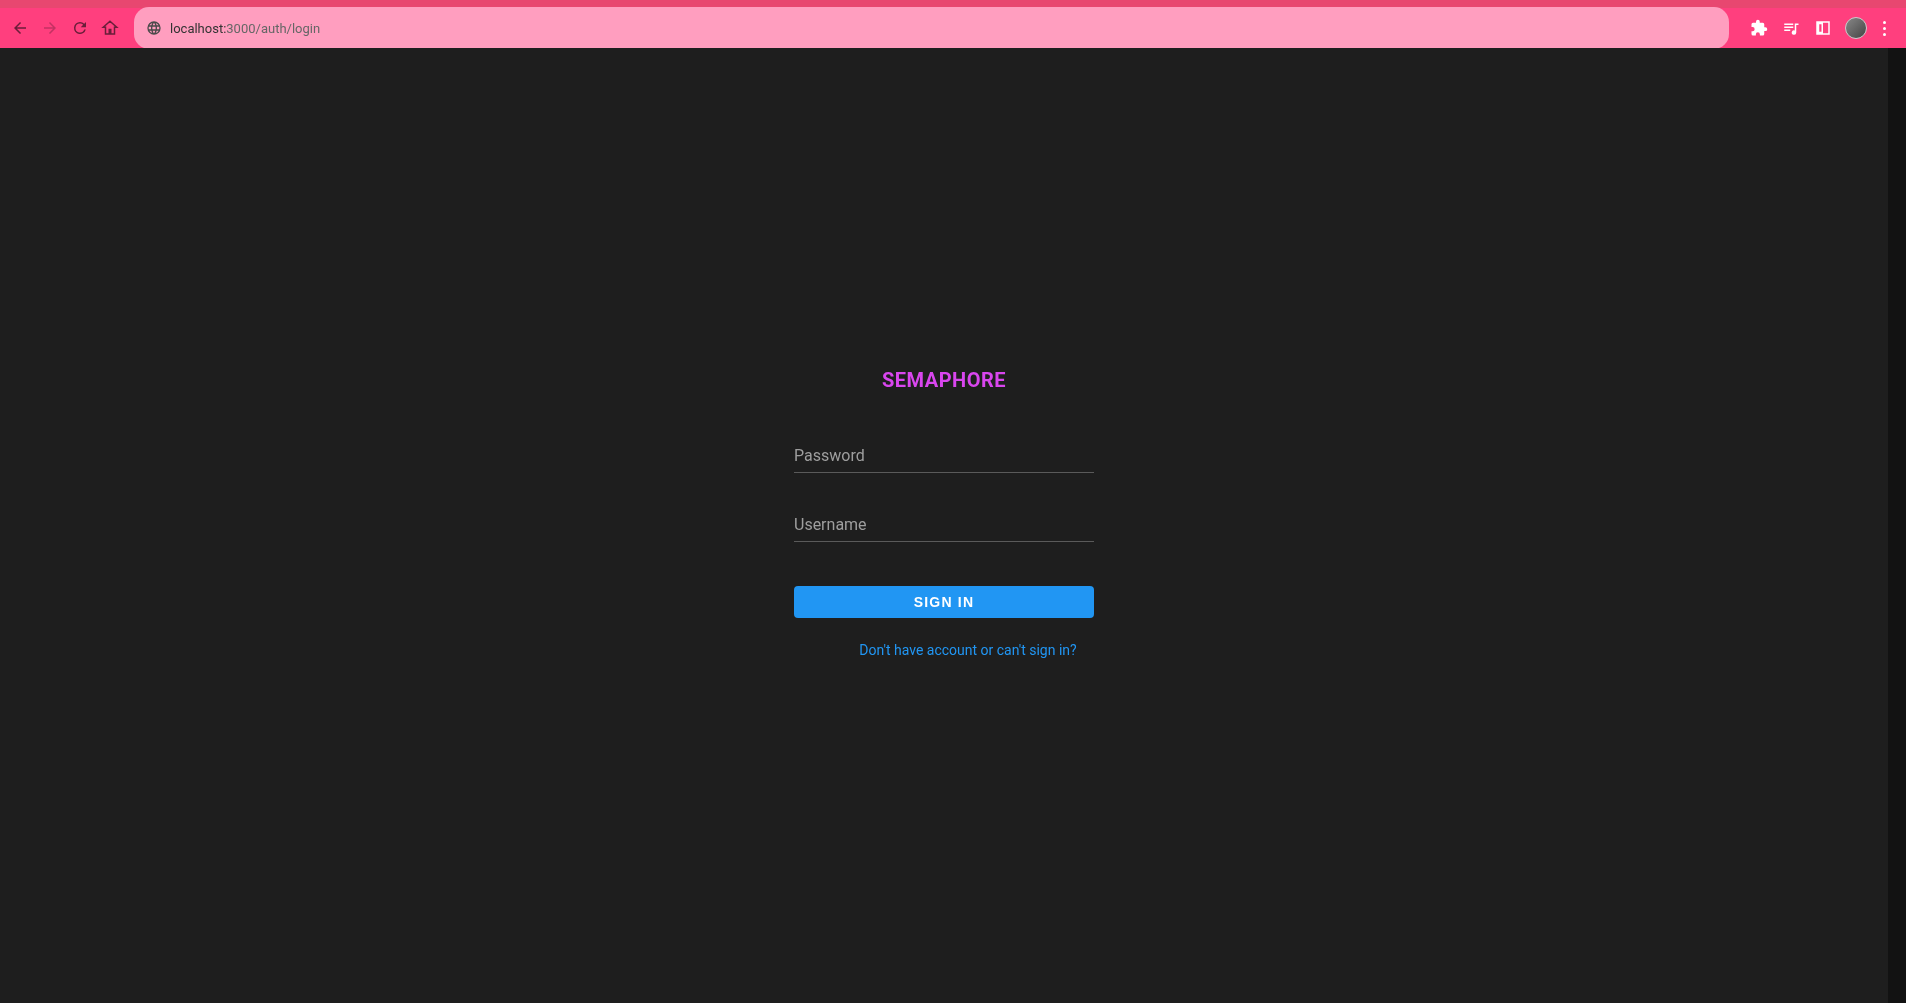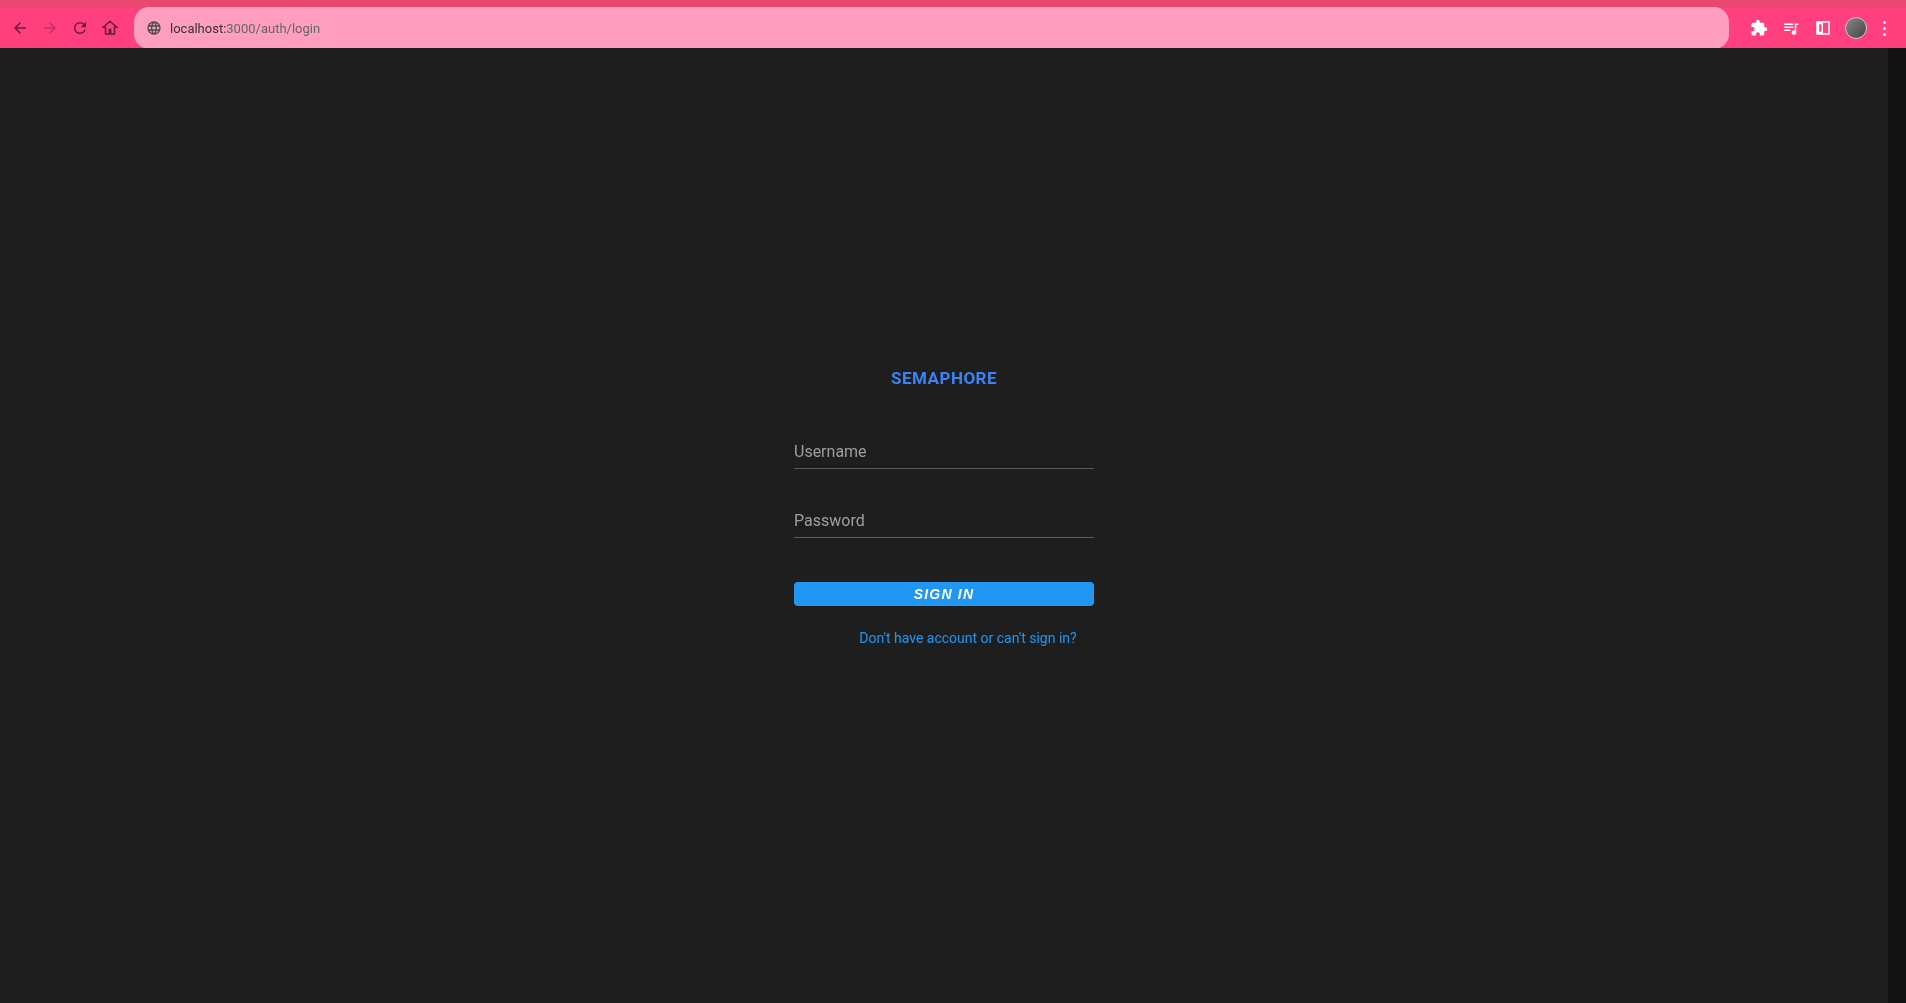--- a/index.html
+++ b/index.html
@@ -162,22 +162,22 @@
       background: #121212;
     }
 
     .login-form {
       width: 300px;
       margin-top: 320px;
       text-align: center;
     }
 
     .app-title {
-      color: #3b82f6;
-      font-size: 17px;
+      color: #d946ef;
+      font-size: 20px;
       font-weight: 700;
       letter-spacing: 0.5px;
       margin-bottom: 48px;
     }
 
     .input-group {
       position: relative;
       margin-bottom: 36px;
       text-align: left;
     }
@@ -197,33 +197,32 @@
       border: none;
       border-bottom: 1px solid #5a5a5a;
       color: #fff;
       font-size: 16px;
       padding: 8px 0 6px 0;
       outline: none;
     }
 
     .signin-btn {
       width: 100%;
-      height: 24px;
+      height: 32px;
       background: #2196f3;
       color: #fff;
       border: none;
       border-radius: 4px;
       font-size: 14px;
       font-weight: 600;
       letter-spacing: 1.2px;
       cursor: pointer;
       margin-top: 8px;
       margin-bottom: 22px;
       text-transform: uppercase;
-      font-style: italic;
     }
 
     .help-link {
       color: #2196f3;
       font-size: 14px;
       text-decoration: none;
       cursor: pointer;
       margin-left: 48px;
     }
   </style>
@@ -289,28 +288,28 @@
     </div>
   </div>
 </div>
 
 <div class="page">
   <div class="page-inner">
     <div class="login-form">
       <div class="app-title">SEMAPHORE</div>
 
       <div class="input-group">
+        <label class="input-label">Password</label>
+        <input type="password" class="text-input" style="">
+      </div>
+
+      <div class="input-group">
         <label class="input-label">Username</label>
         <input type="text" class="text-input" style="">
       </div>
 
-      <div class="input-group">
-        <label class="input-label">Password</label>
-        <input type="password" class="text-input" style="">
-      </div>
-
       <button class="signin-btn">SIGN IN</button>
 
       <a class="help-link">Don't have account or can't sign in?</a>
     </div>
   </div>
   <div class="scrollbar-track"></div>
 </div>
 
 </body></html>

